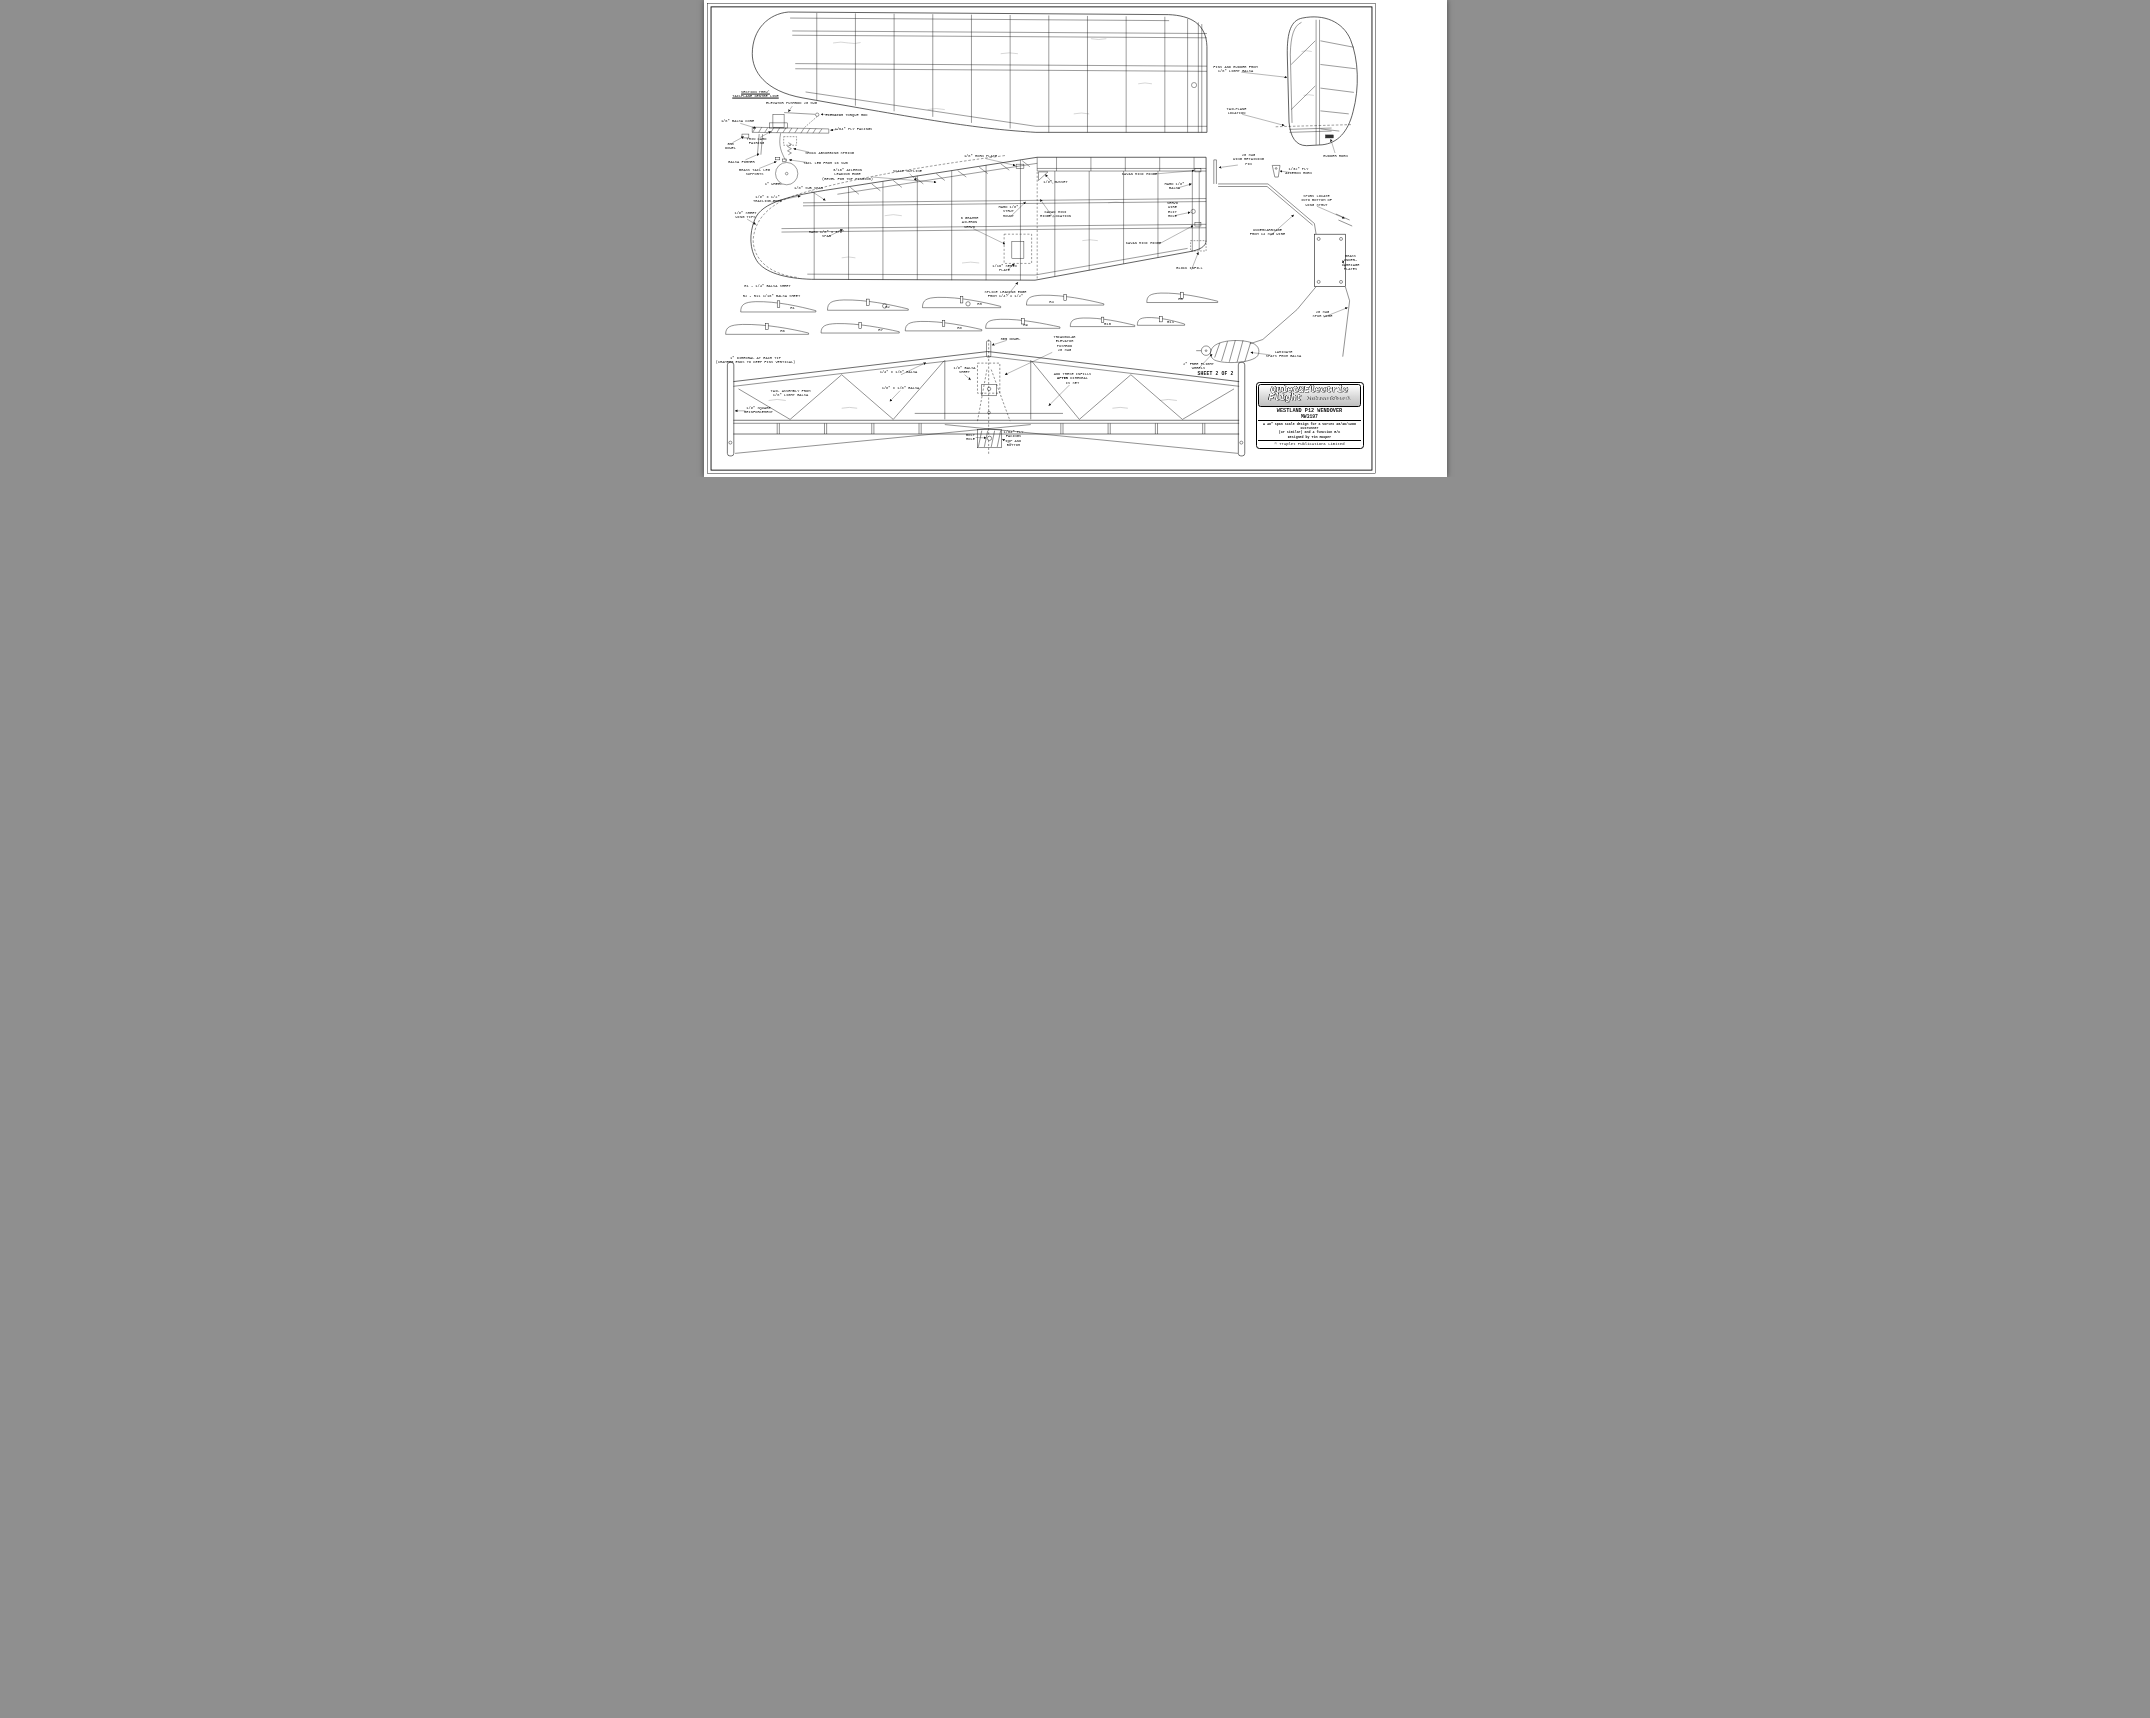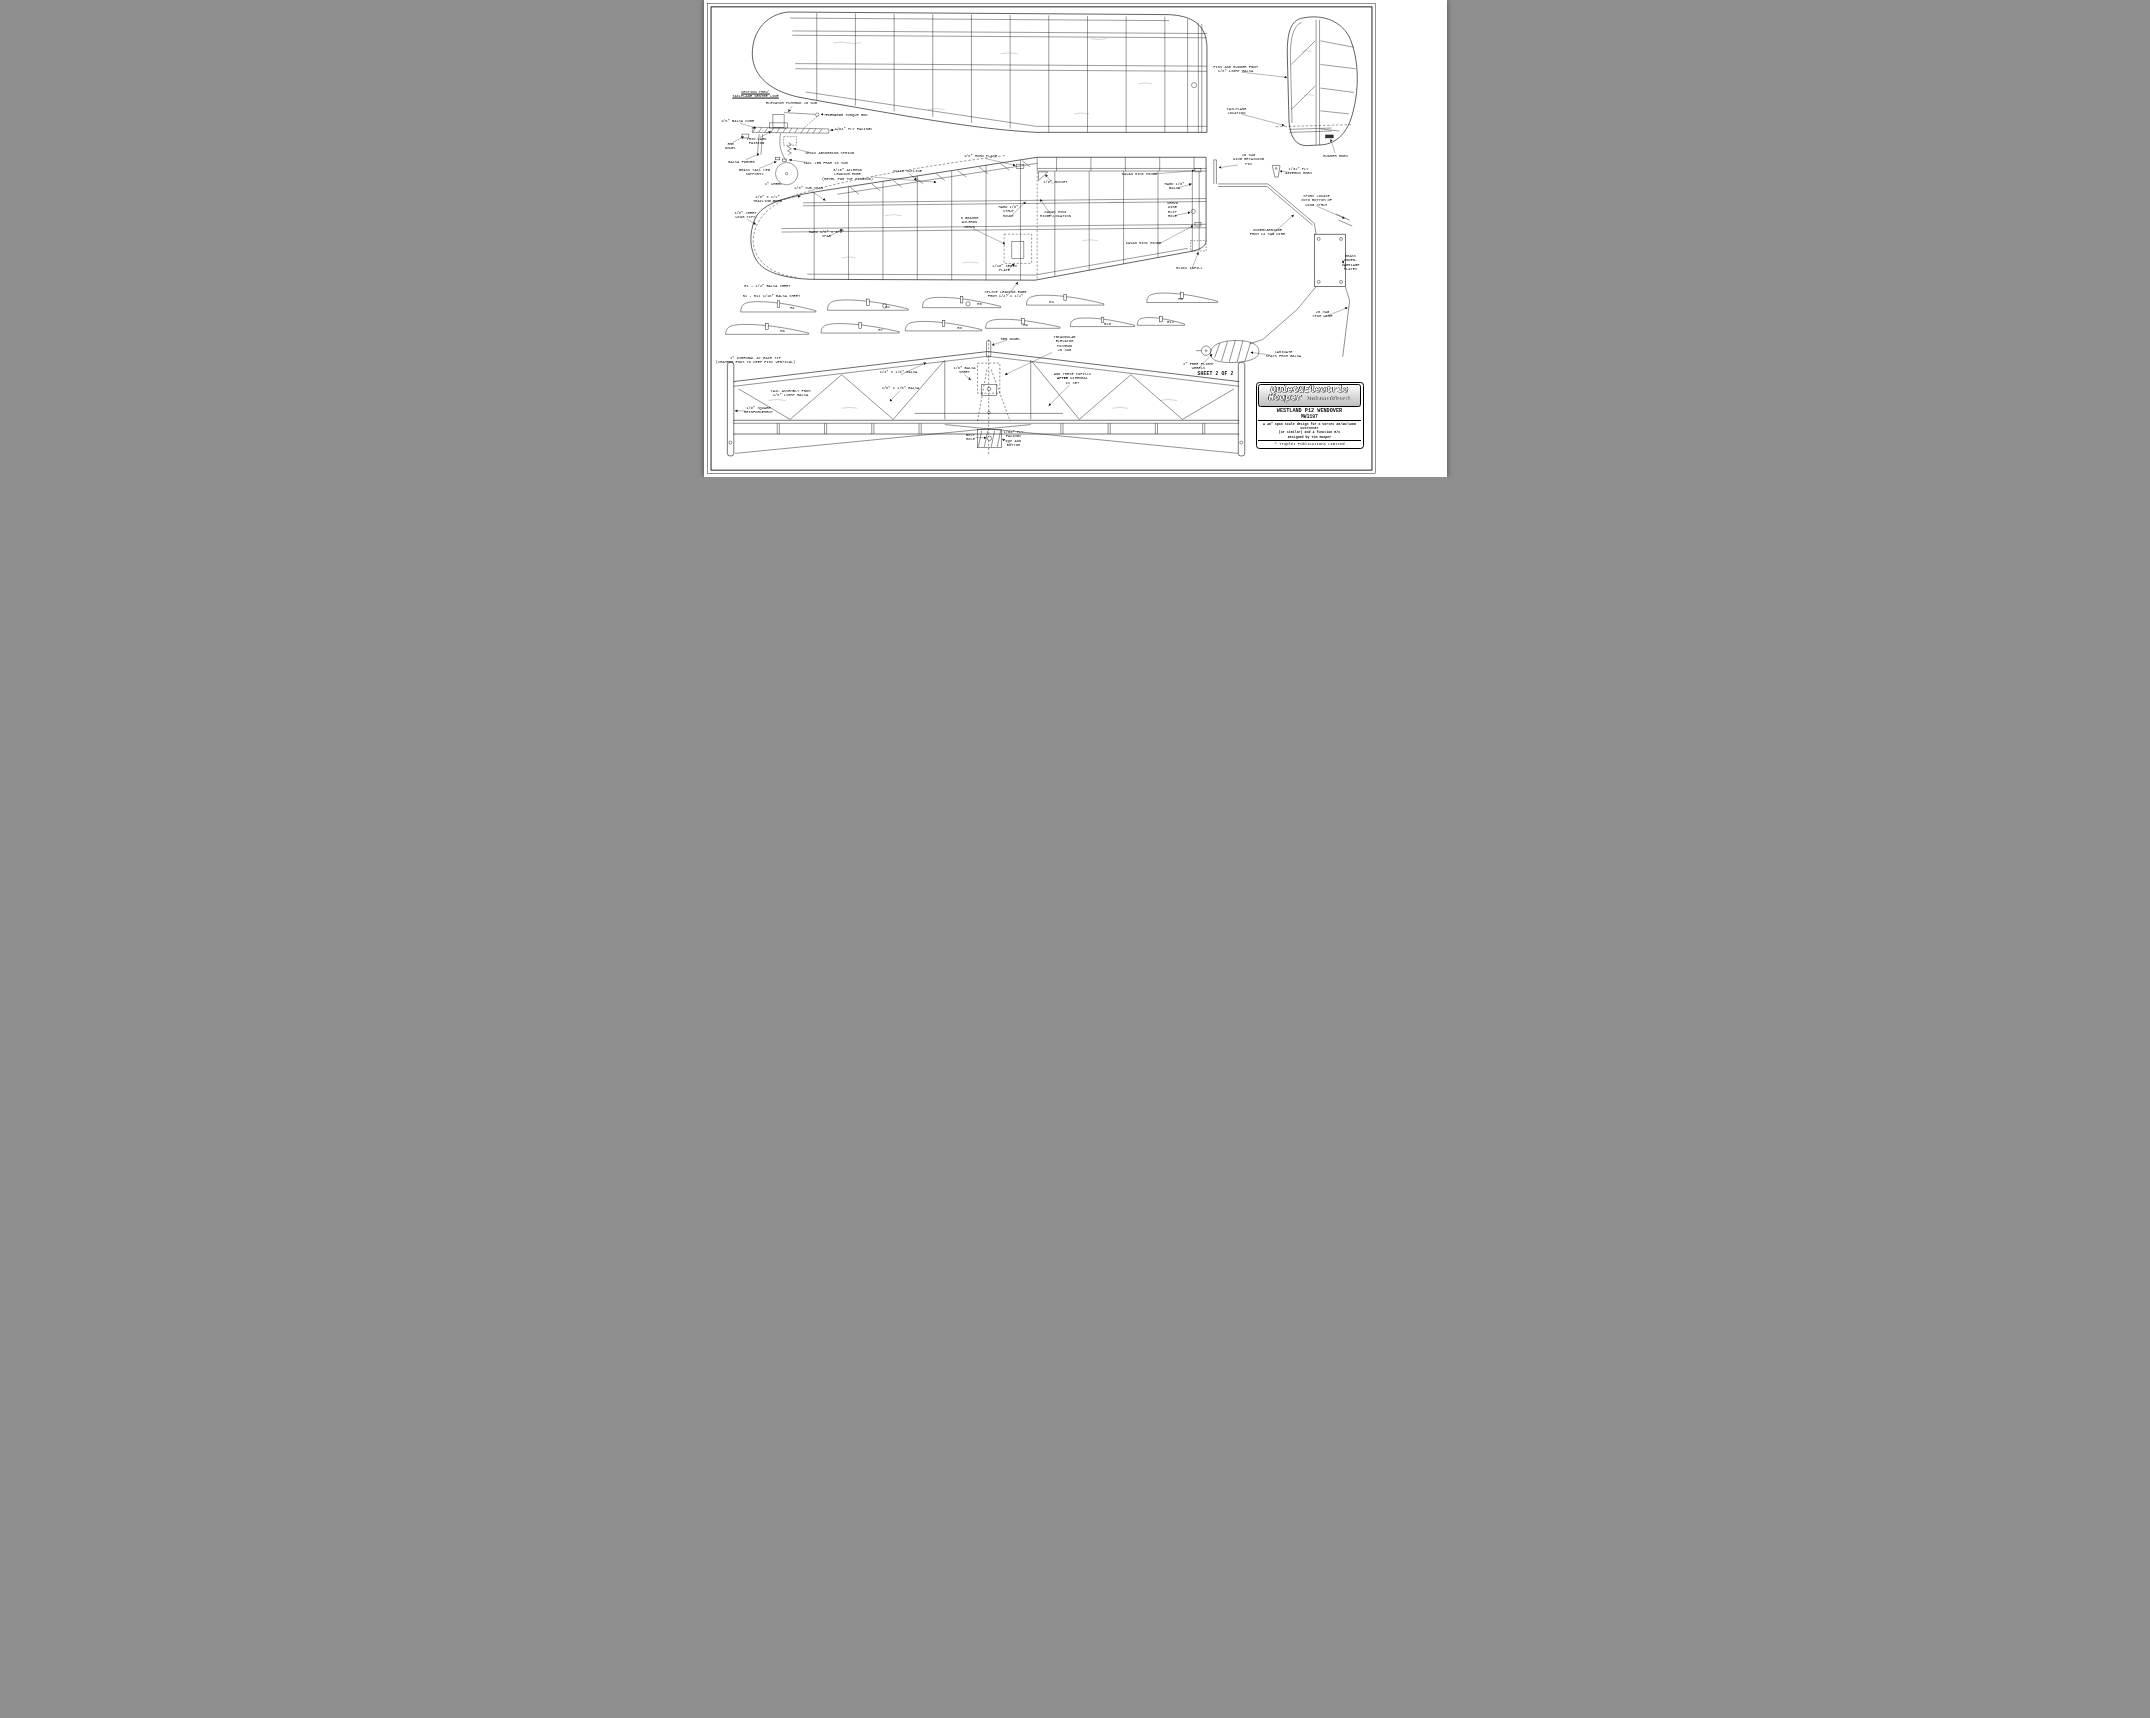--- a/index.html
+++ b/index.html
@@ -486,21 +486,21 @@
   <div class="callout" style="left:310px;top:439px">1/64" PLY
 FACINGS
 TOP AND
 BOTTOM</div>
 
   <div class="callout big" style="left:512px;top:374px">SHEET 2 OF 2</div>
 
   <div class="title-block">
     <div class="logo-box">
       <div class="logo-line">Quiet&amp;Electric</div>
-      <div class="logo-line"><span>Hooper</span> <span class="logo-intl">International</span></div>
+      <div class="logo-line"><span>Flight</span> <span class="logo-intl">International</span></div>
     </div>
     <div class="tb-name">WESTLAND P12 WENDOVER</div>
     <div class="tb-num">MW3197</div>
     <div class="tb-desc">A 40" span scale design for a Vortex 28/26/1200 outrunner
 (or similar) and 4 function R/C</div>
     <div class="tb-designer">Designed by Tim Hooper</div>
     <div class="tb-copy">© Traplet Publications Limited</div>
   </div>
 
 </div>

